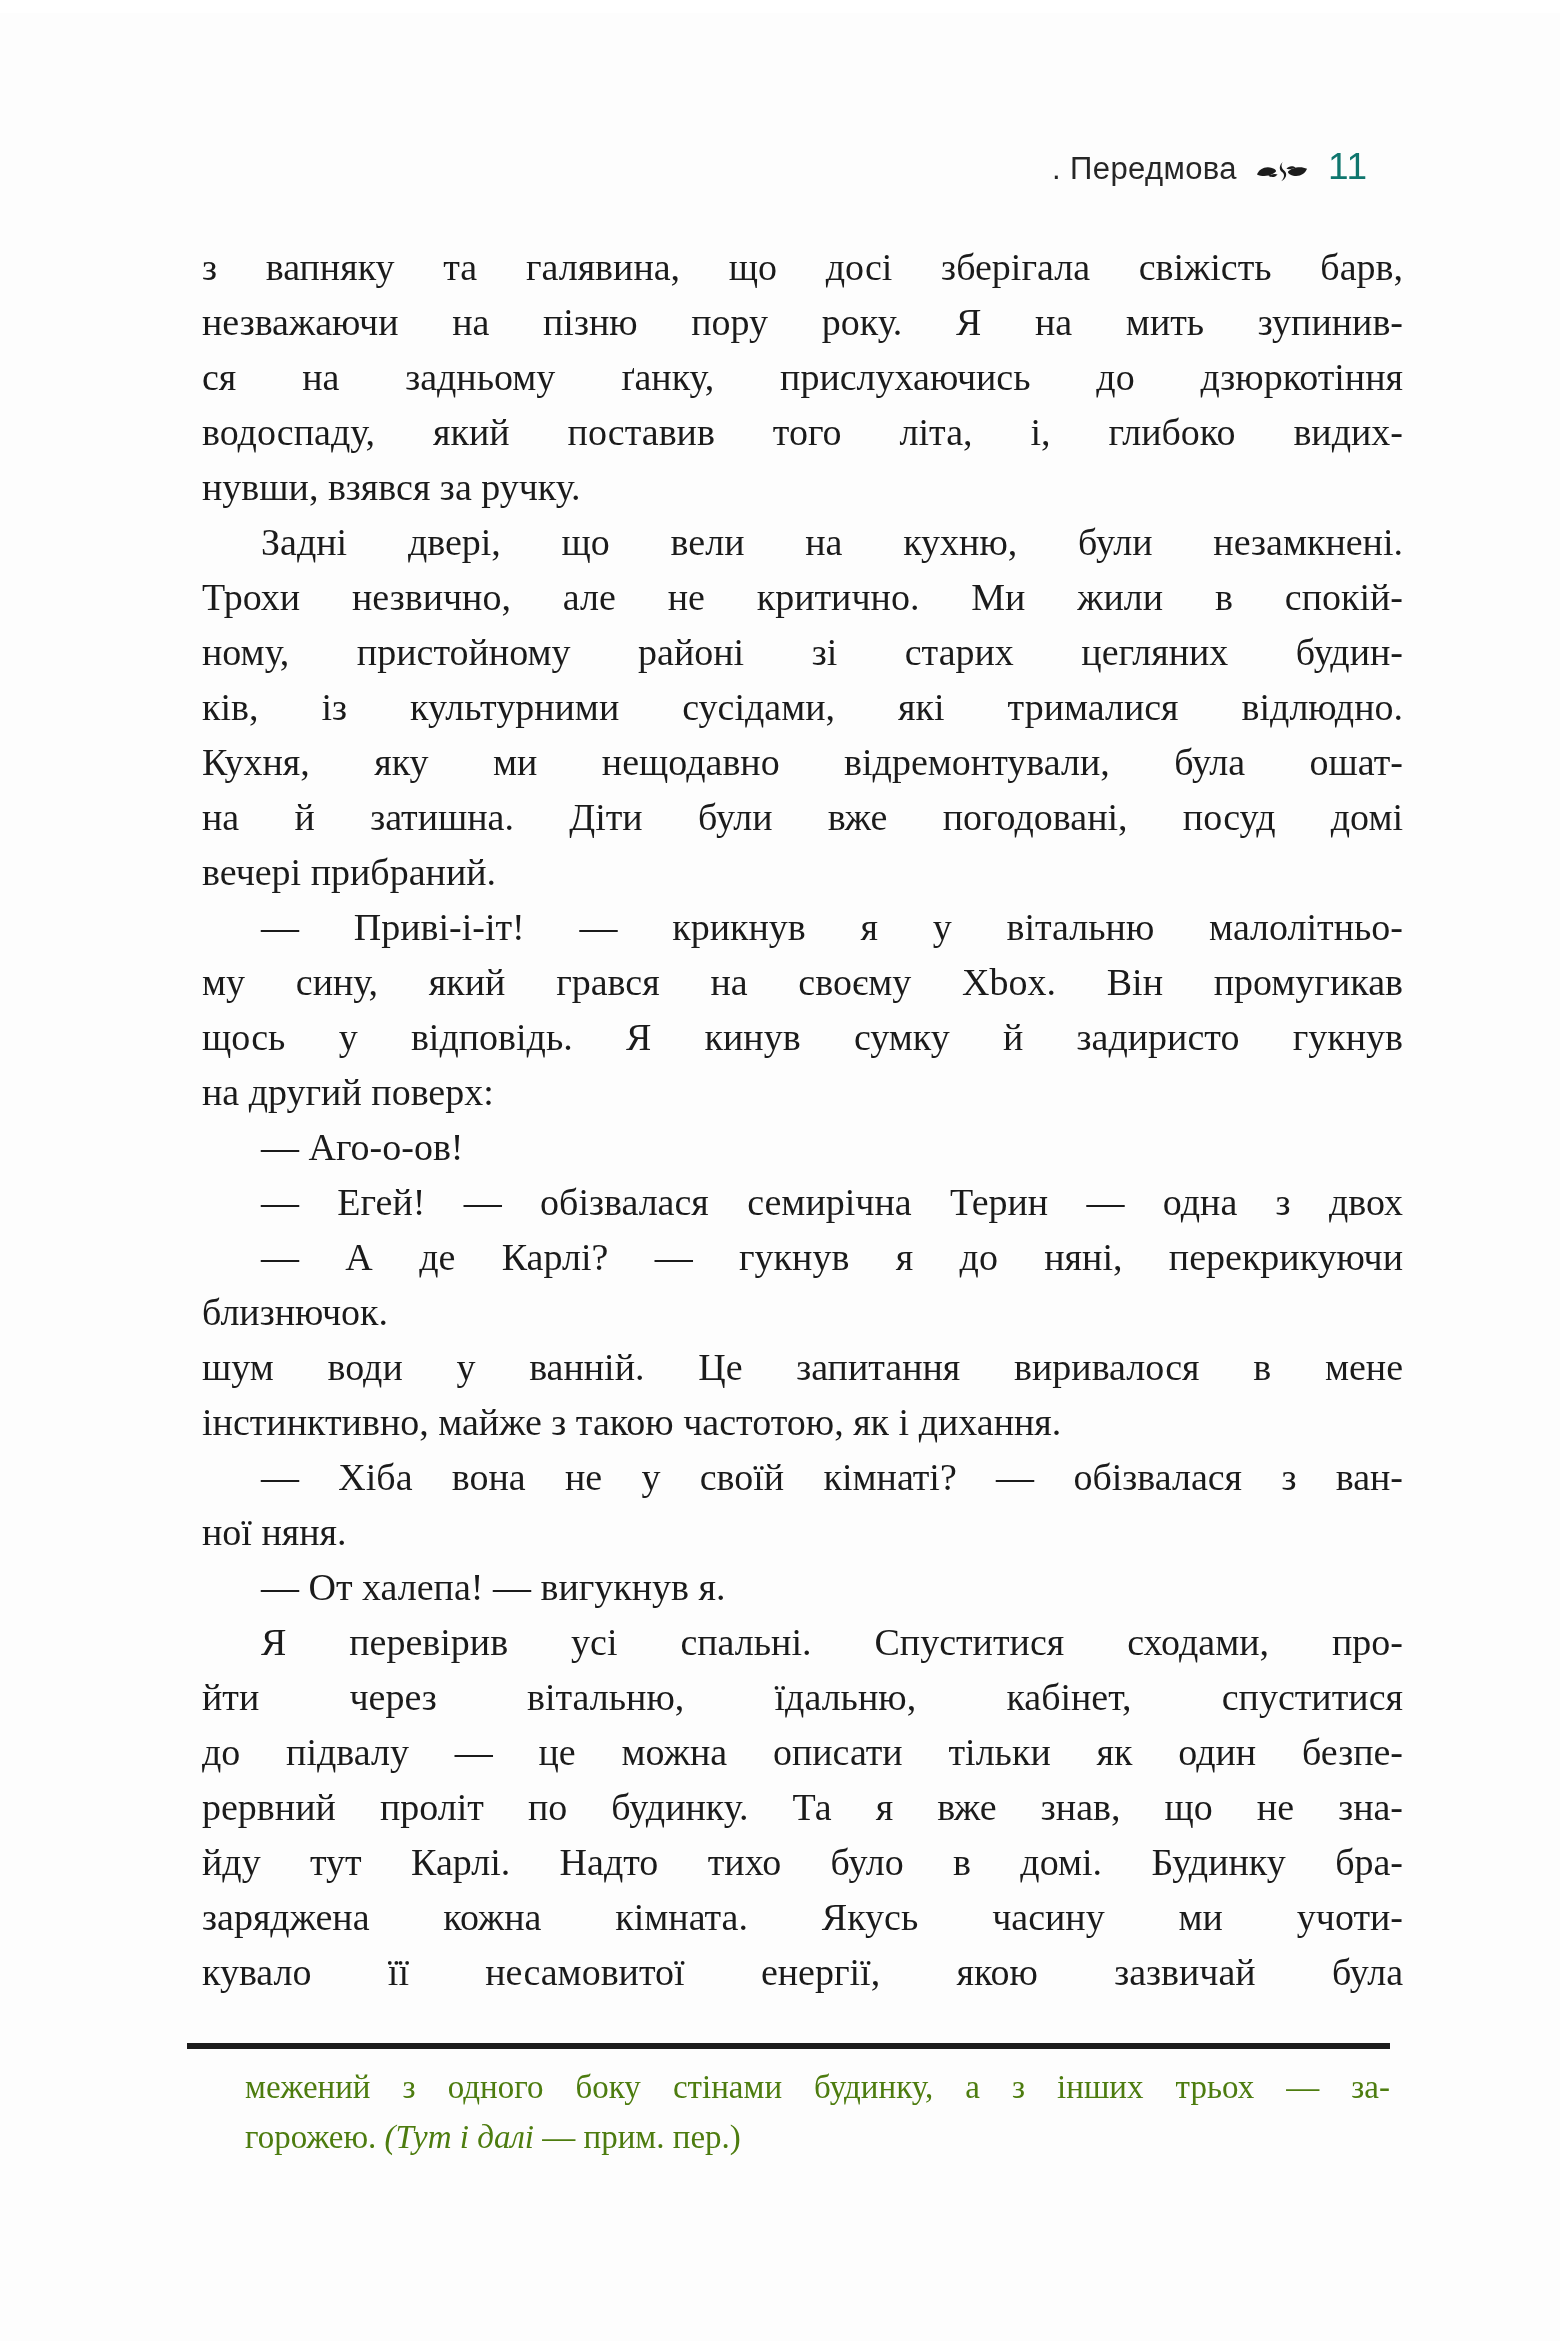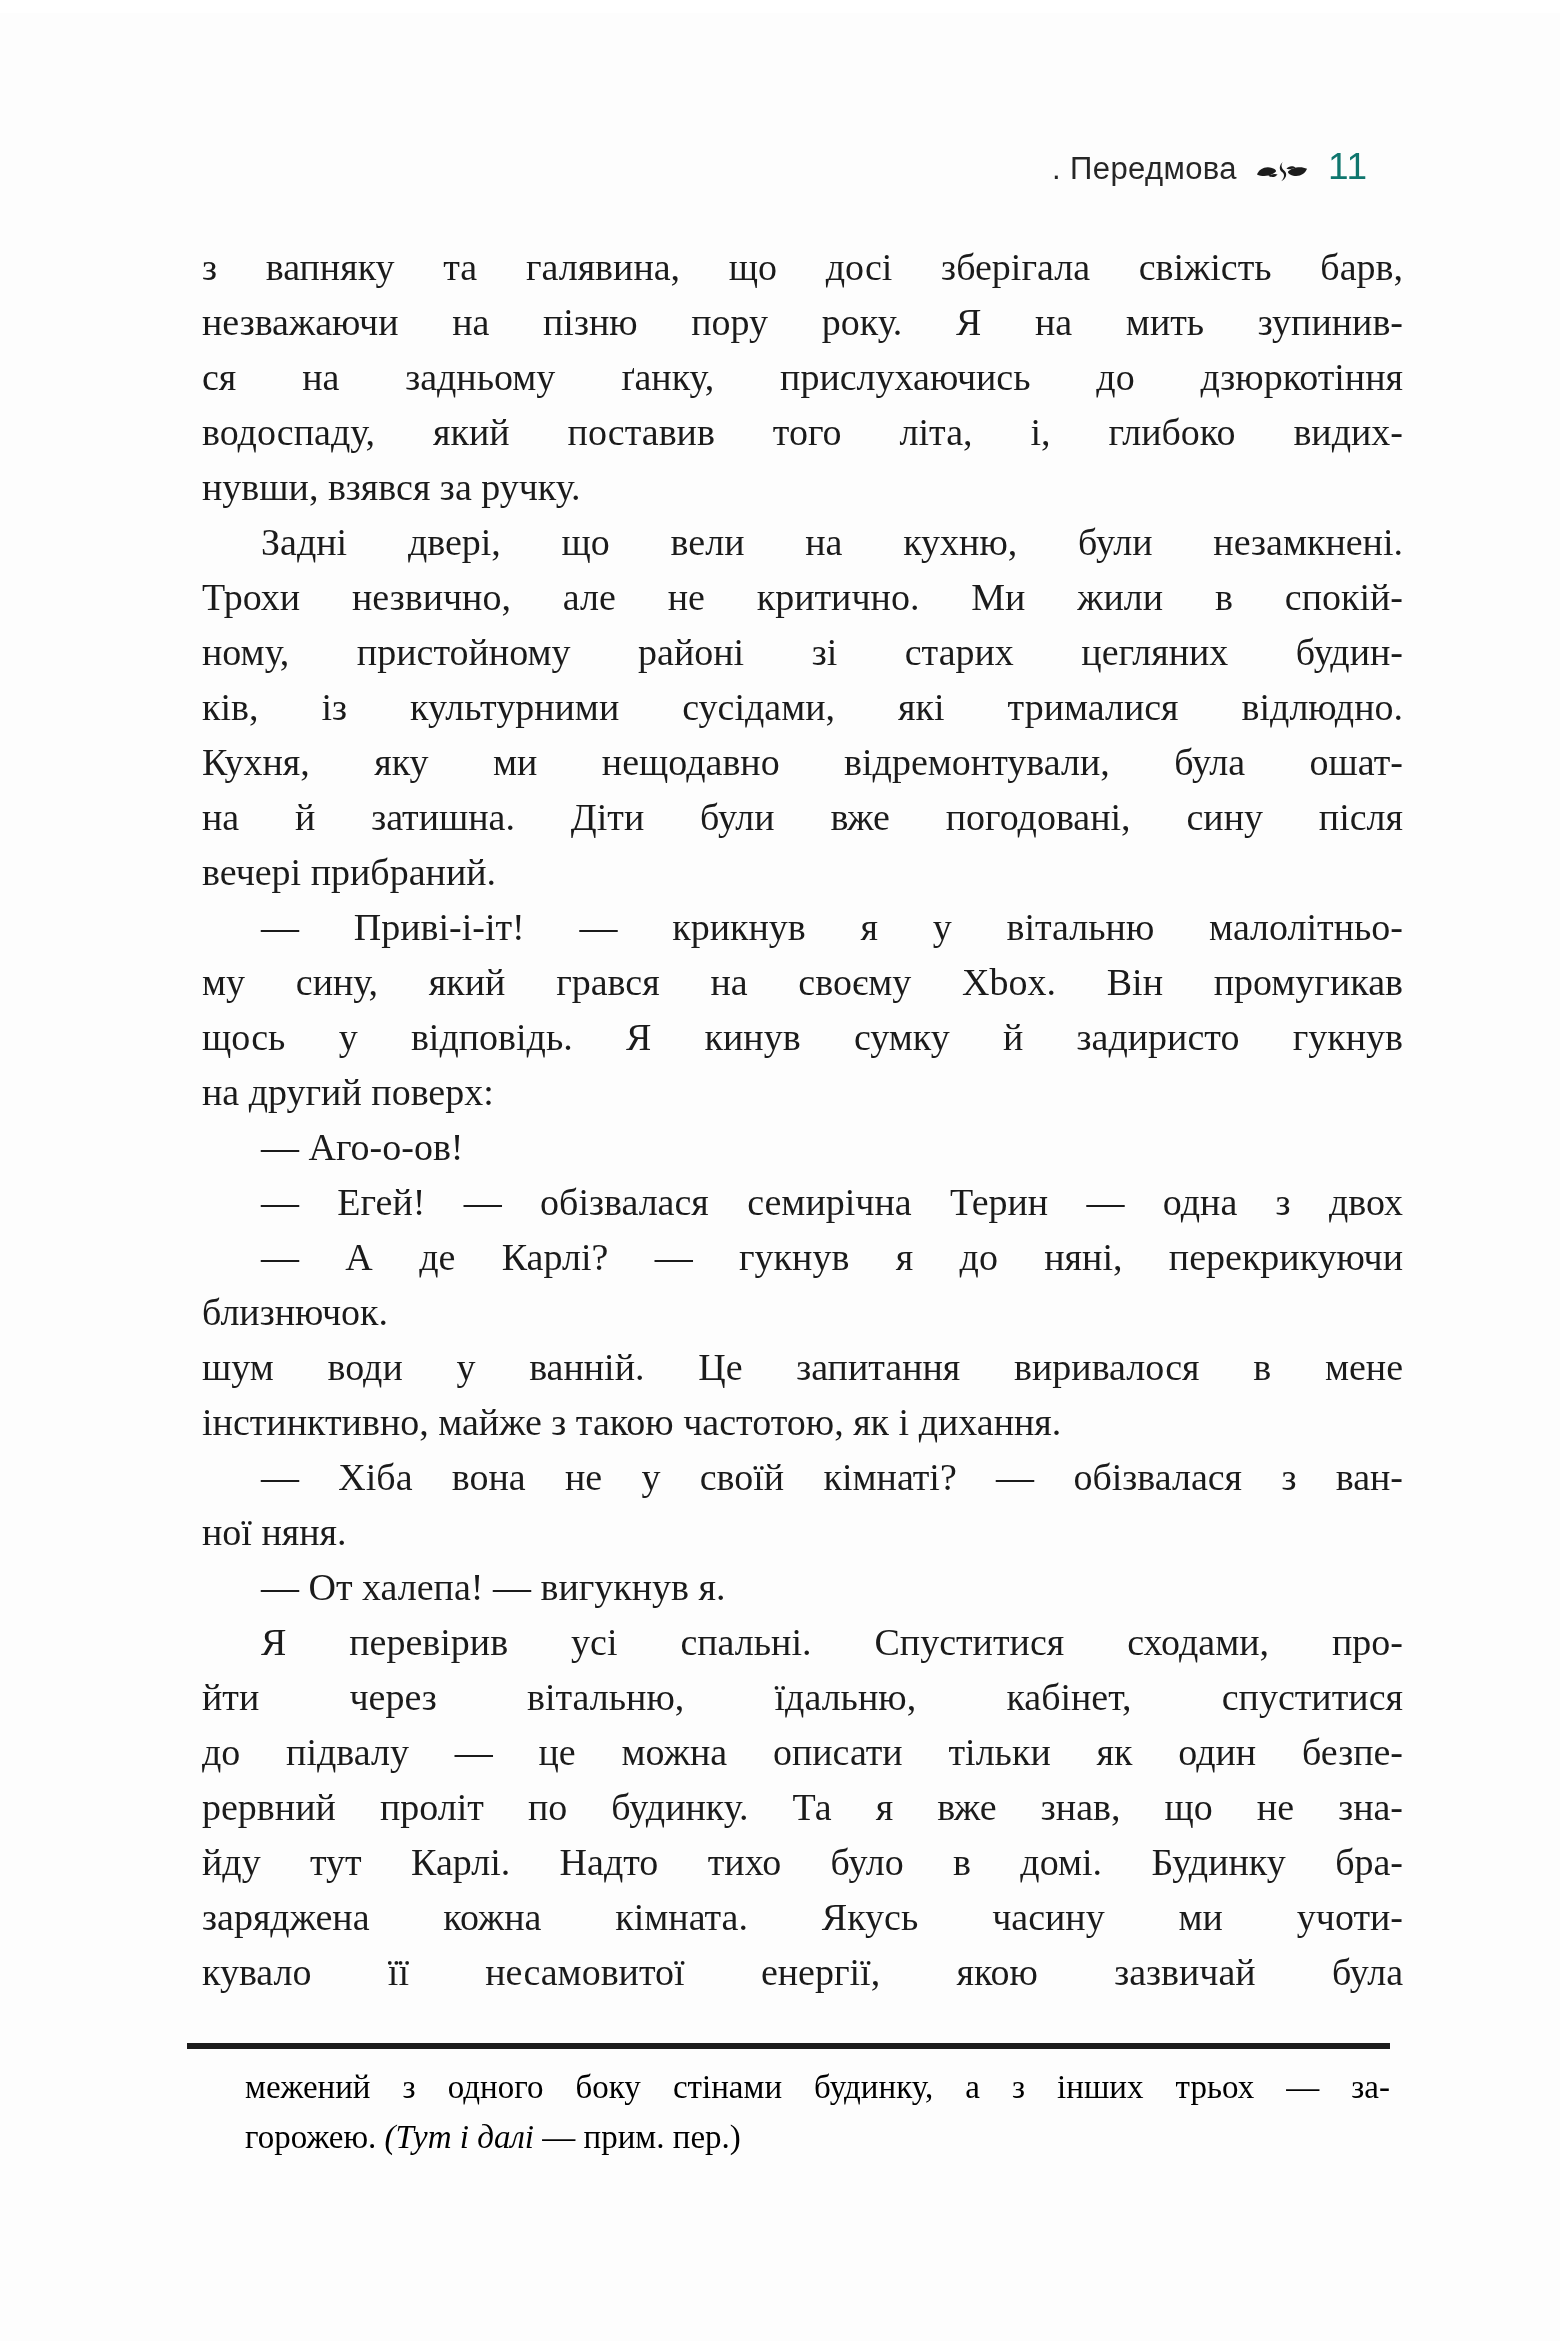--- a/index.html
+++ b/index.html
@@ -45,21 +45,21 @@
   
   .footnote-sep{
     position:absolute;
     left:187px;top:2030px;
     width:1203px;height:5.7px;
     background:#1c1c1c;
   }
   .footnote{
     position:absolute;
     left:245px;top:2049px;width:1145px;
-    color:#000000;
+    color:#4d7c0f;
   }
   .fline{
     font-size:33px;
     line-height:50px;
     text-align:justify;
     text-align-last:justify;
   }
   .fline.end{text-align-last:auto;}
   .fline .it{font-style:italic;}
 </style>
@@ -88,21 +88,21 @@
       <div class="line">з вапняку та галявина, що досі зберігала свіжість барв,</div>
       <div class="line">незважаючи на пізню пору року. Я на мить зупинив-</div>
       <div class="line">ся на задньому ґанку, прислухаючись до дзюркотіння</div>
       <div class="line">водоспаду, який поставив того літа, і, глибоко видих-</div>
       <div class="line end">нувши, взявся за ручку.</div>
       <div class="line indent">Задні двері, що вели на кухню, були незамкнені.</div>
       <div class="line">Трохи незвично, але не критично. Ми жили в спокій-</div>
       <div class="line">ному, пристойному районі зі старих цегляних будин-</div>
       <div class="line">ків, із культурними сусідами, які трималися відлюдно.</div>
       <div class="line">Кухня, яку ми нещодавно відремонтували, була ошат-</div>
-      <div class="line">на й затишна. Діти були вже погодовані, сину після</div>
+      <div class="line">на й затишна. Діти були вже погодовані, посуд домі</div>
       <div class="line end">вечері прибраний.</div>
       <div class="line indent">— Приві-і-іт! — крикнув я у вітальню малолітньо-</div>
       <div class="line">му сину, який грався на своєму Xbox. Він промугикав</div>
       <div class="line">щось у відповідь. Я кинув сумку й задиристо гукнув</div>
       <div class="line end">на другий поверх:</div>
       <div class="line indent end">— Аго-о-ов!</div>
       <div class="line indent">— Егей! — обізвалася семирічна Терин — одна з двох</div>
       <div class="line indent">— А де Карлі? — гукнув я до няні, перекрикуючи</div>
       <div class="line end">близнючок.</div>
       <div class="line">шум води у ванній. Це запитання виривалося в мене</div>

